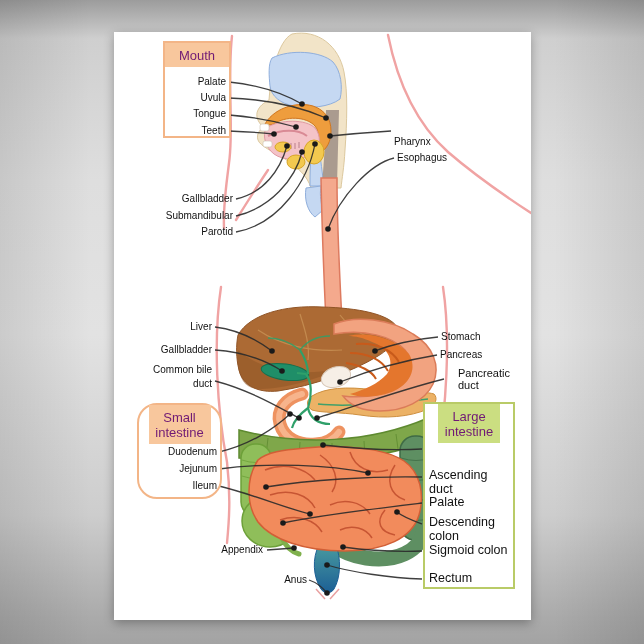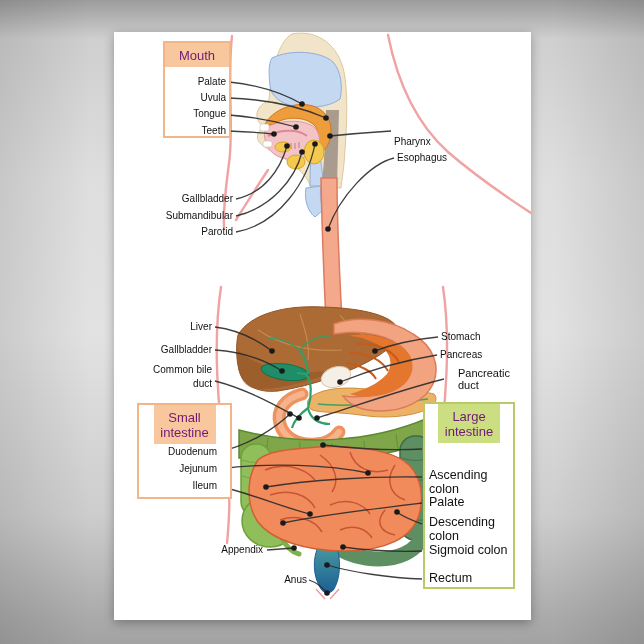--- a/index.html
+++ b/index.html
@@ -240,41 +240,41 @@
           <circle cx="327" cy="565" r="2.8"></circle>
         <circle cx="294" cy="548" r="2.8"></circle>
           <circle cx="327" cy="593" r="2.8"></circle>
       </g>
     </g>
   </svg>
 
   <div class="lbox box-peach" style="left:163px;top:41px;width:68px;height:97px;">
     <div class="head">Mouth</div>
   </div>
-  <div class="lbox box-peach" style="left:137px;top:403px;width:95px;height:96px;">
+  <div class="lbox box-peach" style="left:137px;top:403px;width:85px;height:96px;border-radius:20px;">
     <div class="head" style="width:60px;margin:0 auto;">Small intestine</div>
   </div>
   <div class="lbox box-green" style="left:423px;top:402px;width:92px;height:187px;">
     <div class="head" style="width:60px;margin:0 auto;">Large intestine</div>
   </div>
 
   <div class="bitem r" style="right:418px;top:75px;">Palate</div>
   <div class="bitem r" style="right:418px;top:91px;">Uvula</div>
   <div class="bitem r" style="right:418px;top:107px;">Tongue</div>
   <div class="bitem r" style="right:418px;top:124px;">Teeth</div>
 
   <div class="bitem r" style="right:411px;top:192px;">Gallbladder</div>
   <div class="bitem r" style="right:411px;top:209px;">Submandibular</div>
   <div class="bitem r" style="right:411px;top:225px;">Parotid</div>
 
   <div class="bitem r" style="right:427px;top:445px;">Duodenum</div>
   <div class="bitem r" style="right:427px;top:462px;">Jejunum</div>
   <div class="bitem r" style="right:427px;top:479px;">Ileum</div>
 
-  <div class="bitem big-item" style="left:429px;top:469px;">Ascending colon</div>
+  <div class="bitem big-item" style="left:429px;top:469px;">Ascending duct</div>
   <div class="bitem big-item" style="left:429px;top:496px;">Palate</div>
   <div class="bitem big-item" style="left:429px;top:516px;">Descending colon</div>
   <div class="bitem big-item" style="left:429px;top:544px;">Sigmoid colon</div>
   <div class="bitem big-item" style="left:429px;top:572px;">Rectum</div>
 
   <div class="flabel" style="left:394px;top:135px;">Pharynx</div>
   <div class="flabel" style="left:397px;top:151px;">Esophagus</div>
   <div class="flabel r" style="right:432px;top:320px;">Liver</div>
   <div class="flabel r" style="right:432px;top:343px;">Gallbladder</div>
   <div class="flabel r wrap" style="right:432px;top:363px;width:62px;">Common bile duct</div>

